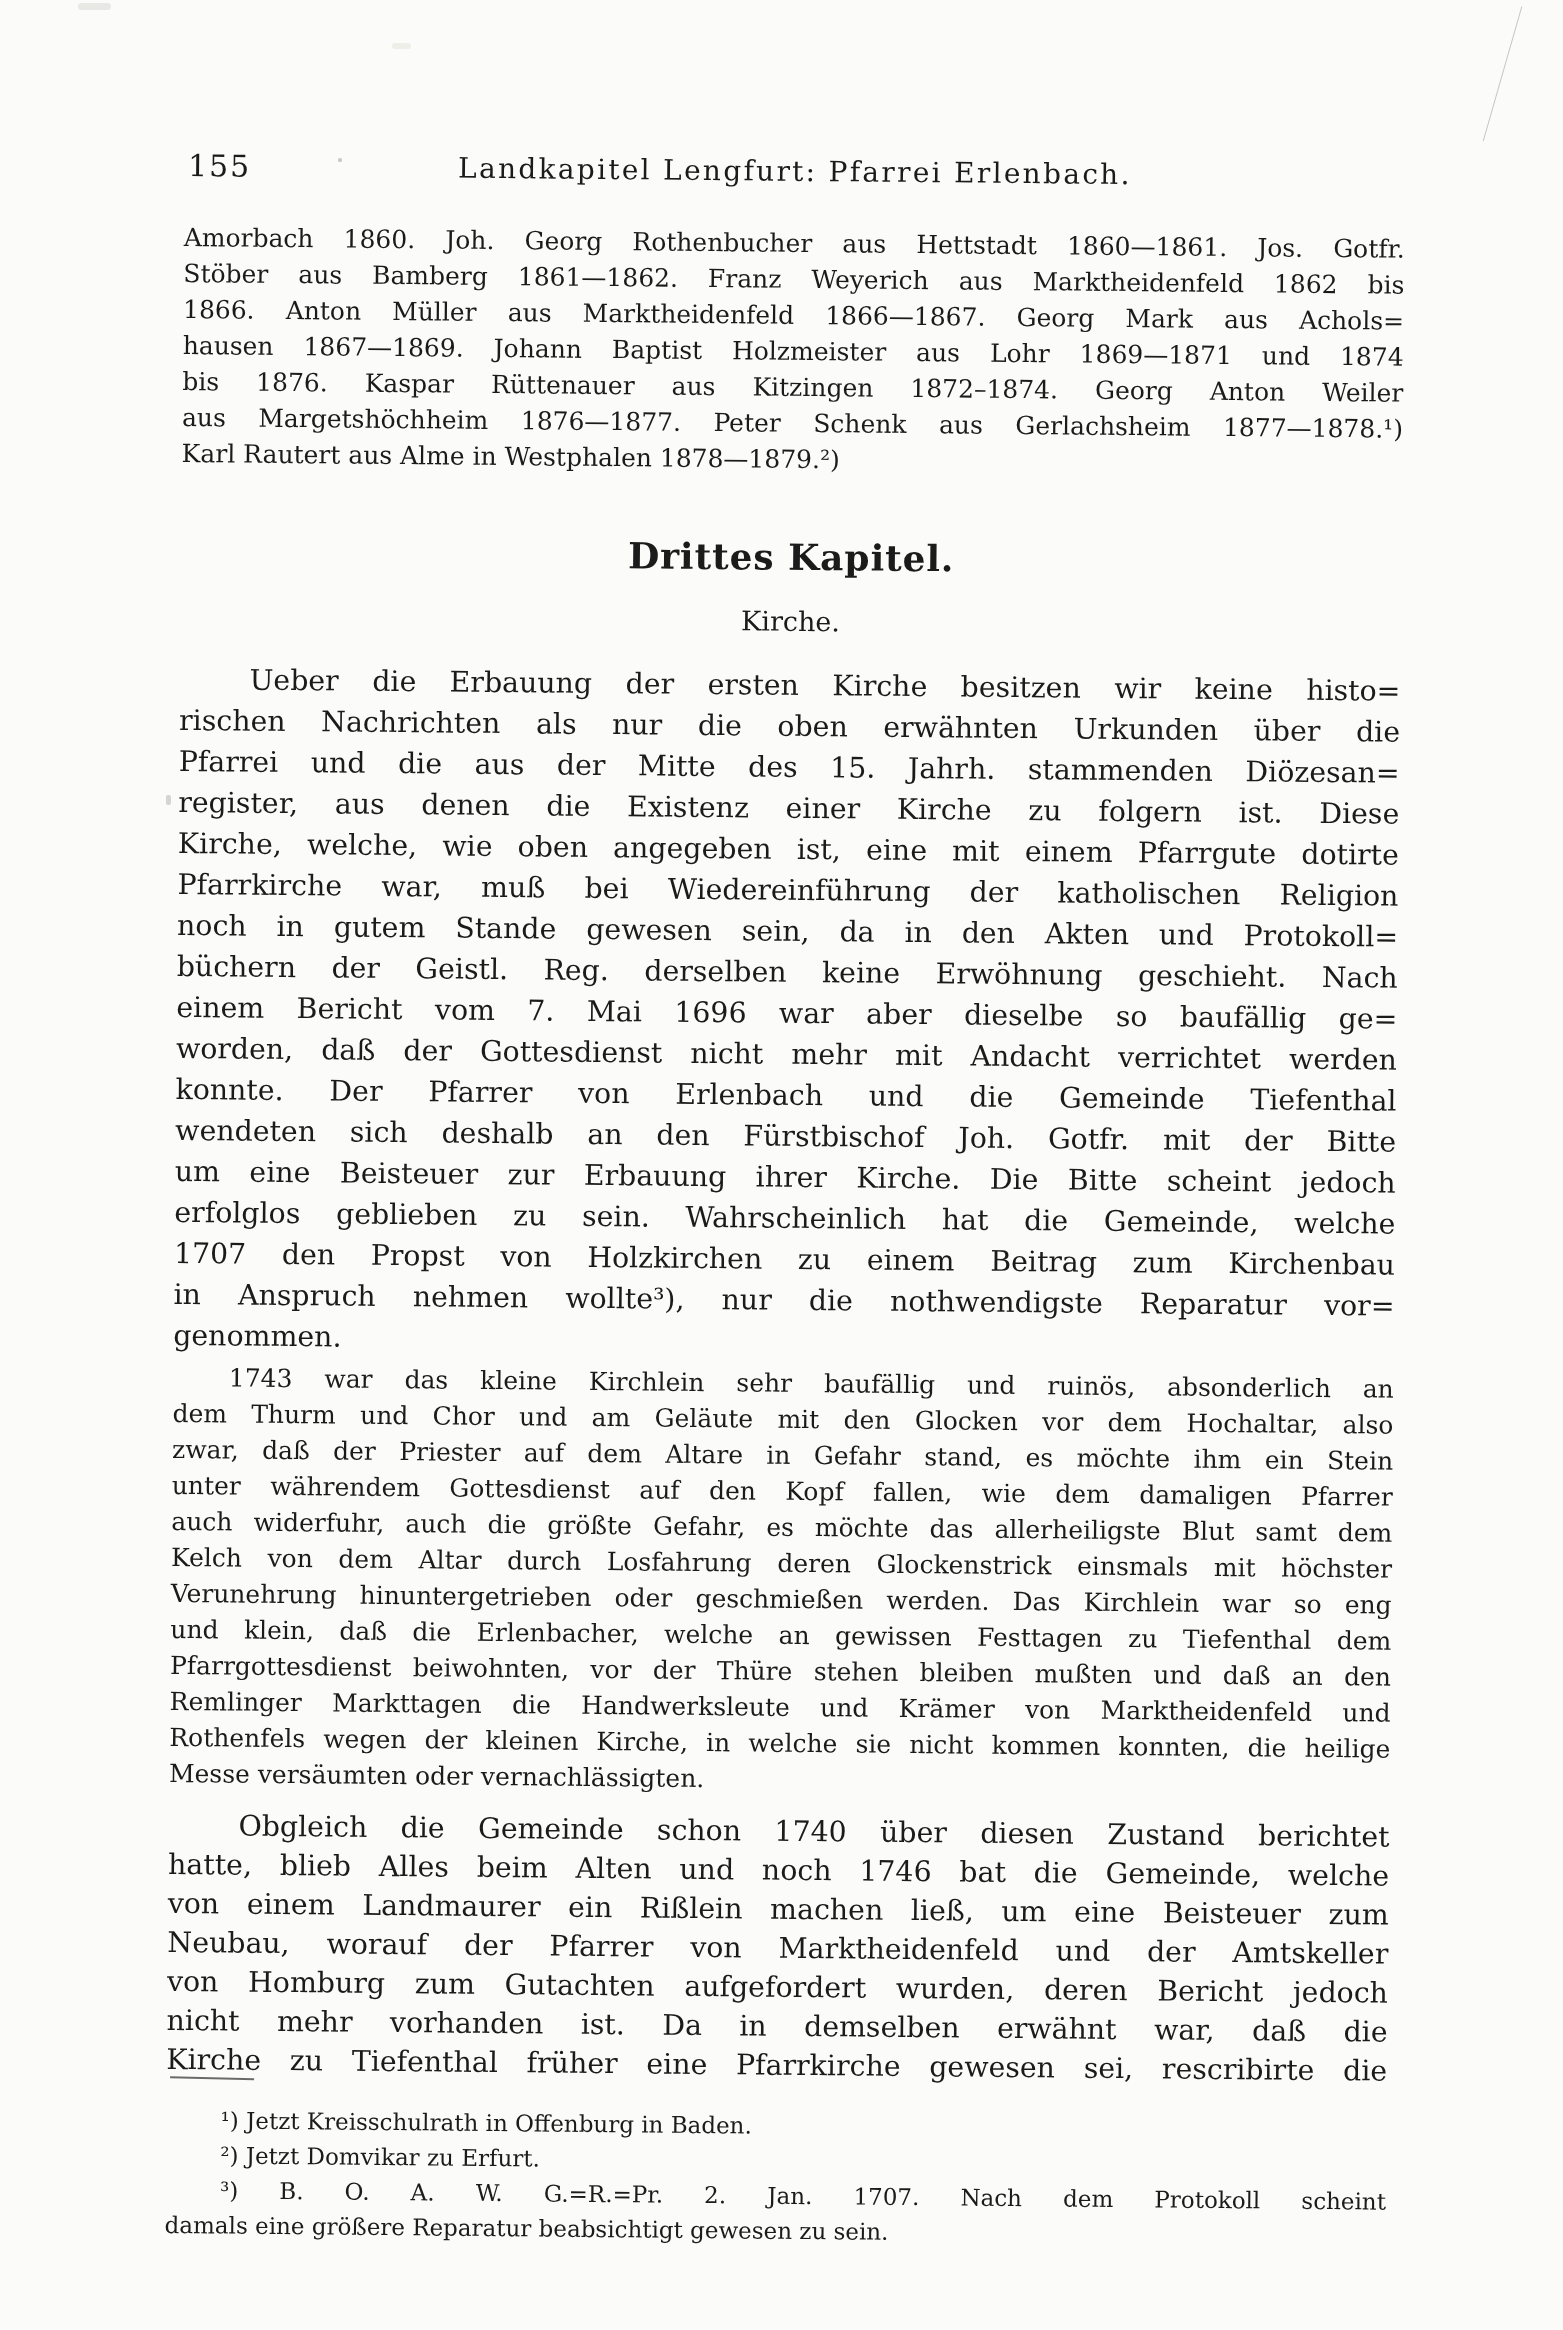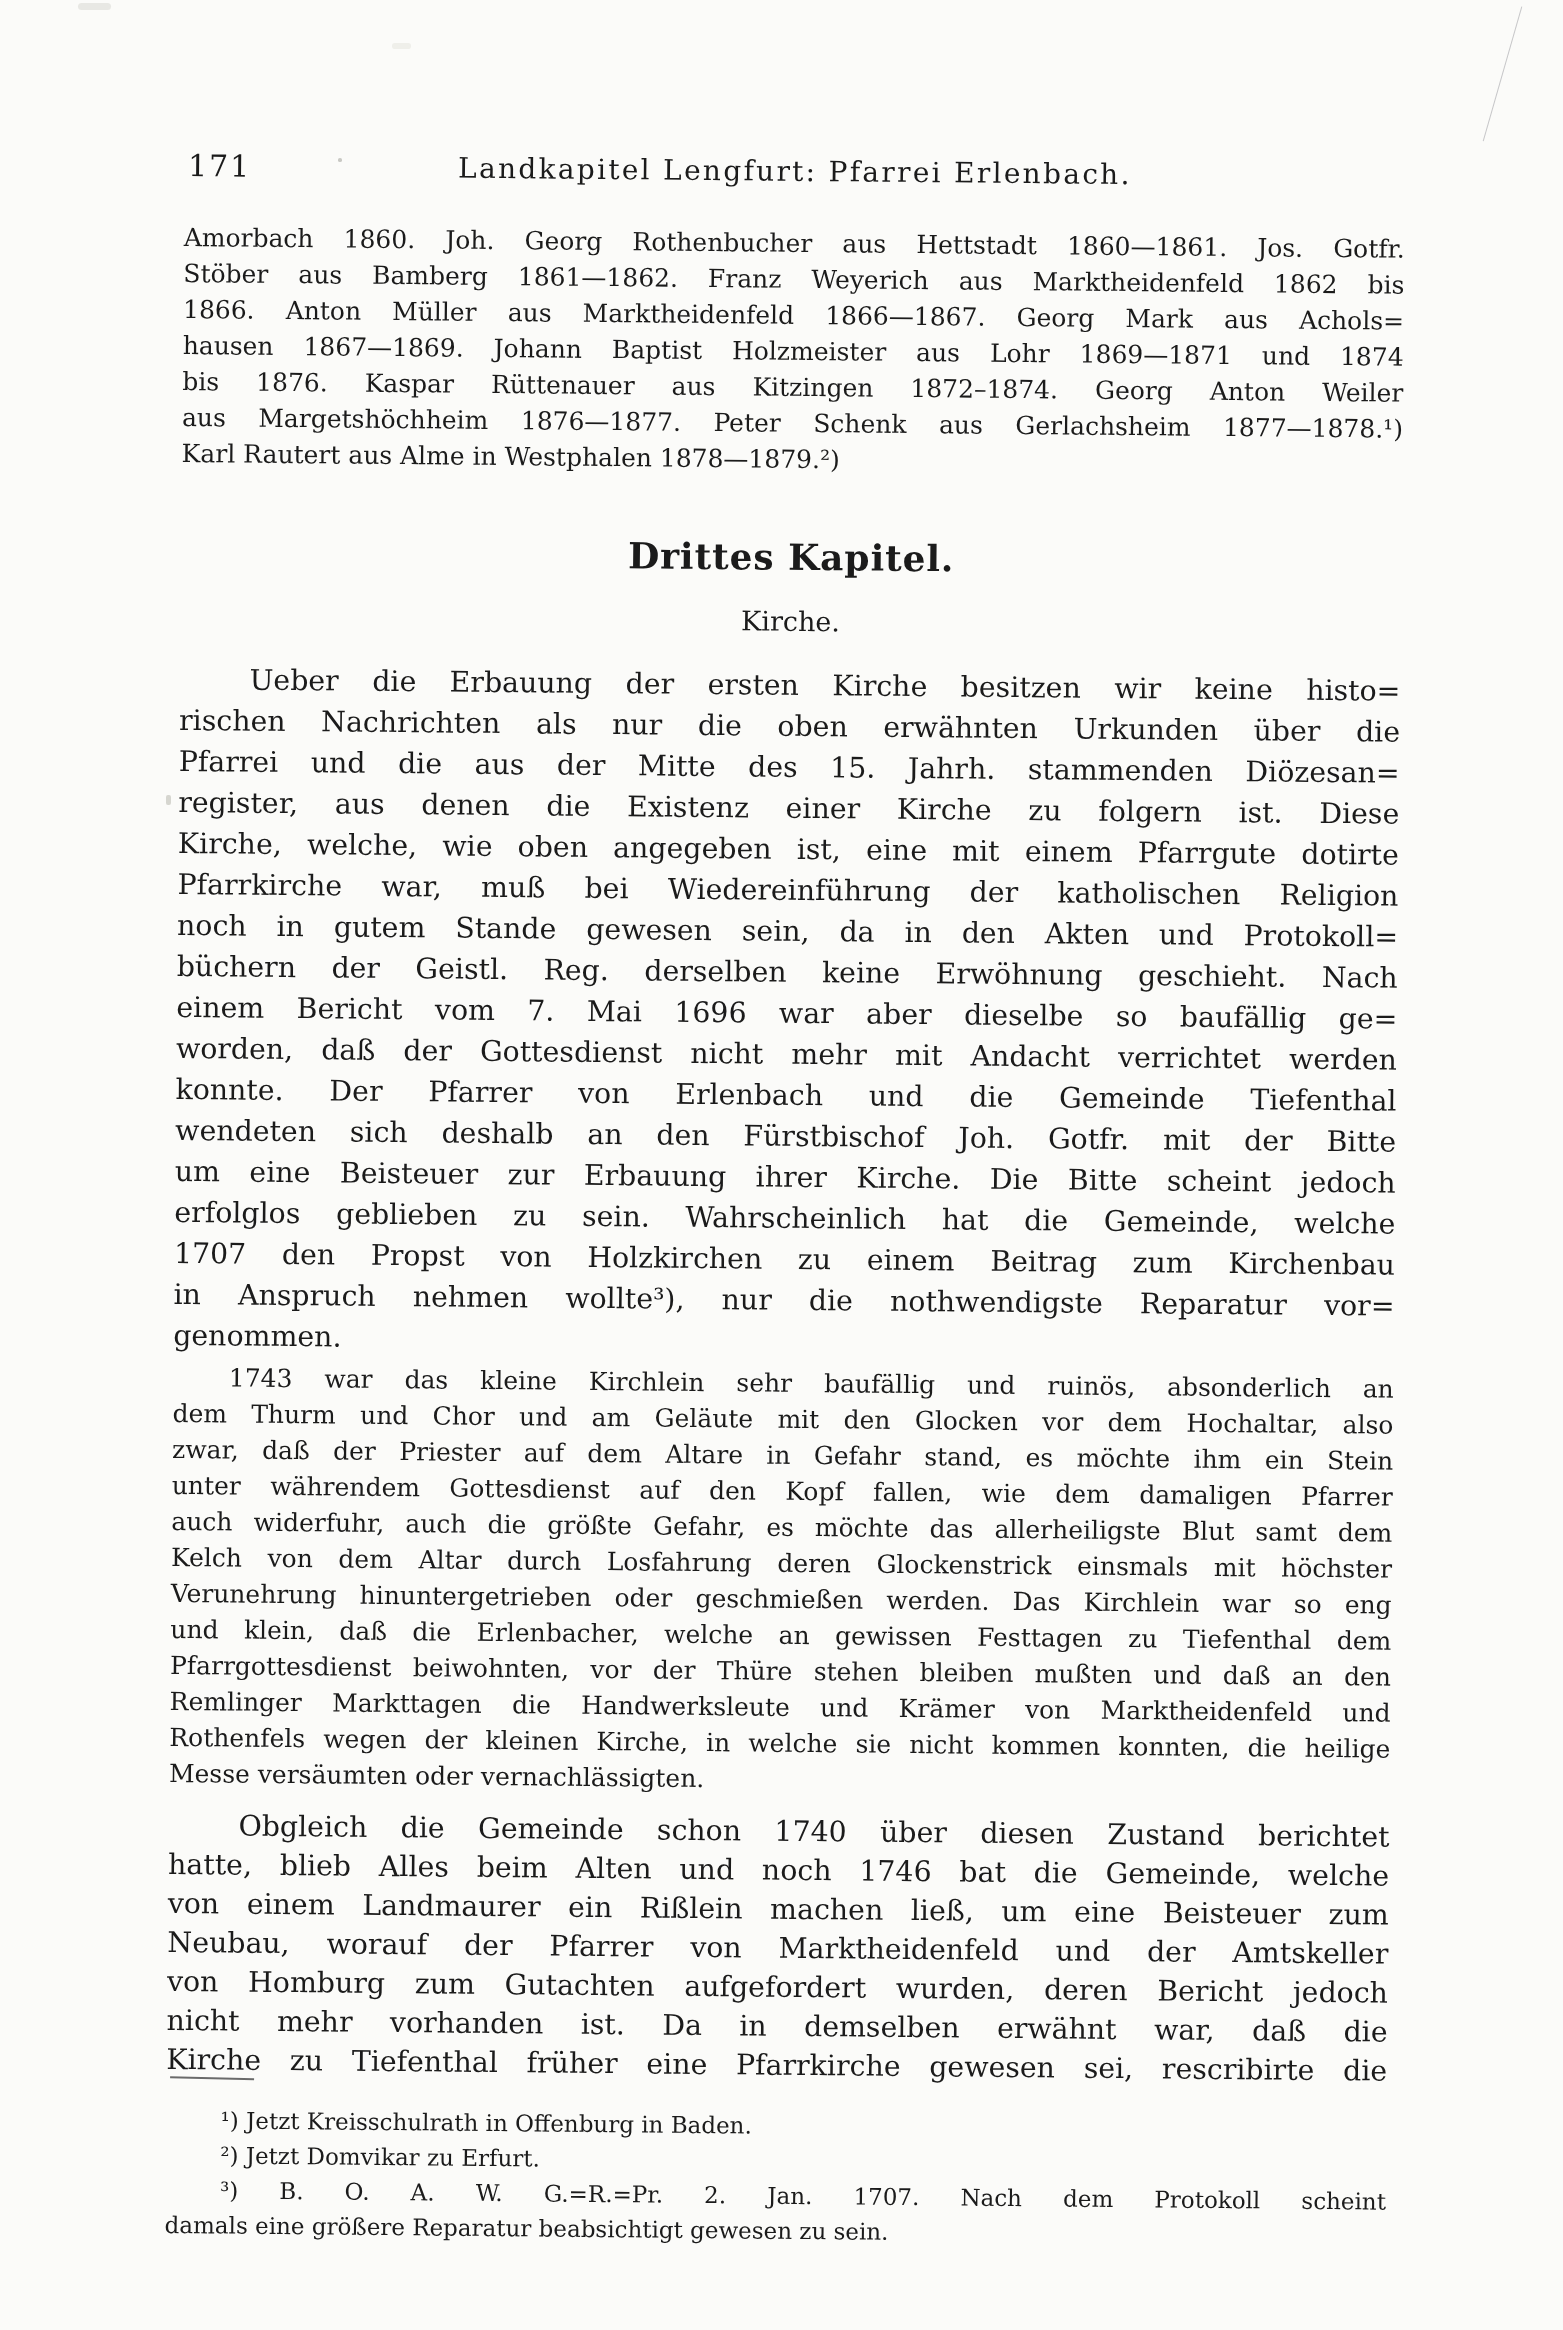--- a/index.html
+++ b/index.html
@@ -59,21 +59,21 @@
 
   <div class="artifact crease-tr"></div>
   <div class="artifact speck-1"></div>
   <div class="artifact speck-2"></div>
   <div class="artifact speck-3"></div>
   <div class="artifact speck-4"></div>
 
   <div class="tilt">
 
     <div class="running-head">
-      <span class="page-number">171</span>
+      <span class="page-number">155</span>
       <span class="running-title">Landkapitel Lengfurt: Pfarrei Erlenbach.</span>
     </div>
 
     <div class="block clergy">
       <div class="line">Amorbach 1860. Joh. Georg Rothenbucher aus Hettstadt 1860—1861. Jos. Gotfr.</div>
       <div class="line">Stöber aus Bamberg 1861—1862. Franz Weyerich aus Marktheidenfeld 1862 bis</div>
       <div class="line">1866. Anton Müller aus Marktheidenfeld 1866—1867. Georg Mark aus Achols=</div>
       <div class="line">hausen 1867—1869. Johann Baptist Holzmeister aus Lohr 1869—1871 und 1874</div>
       <div class="line">bis 1876. Kaspar Rüttenauer aus Kitzingen 1872–1874. Georg Anton Weiler</div>
       <div class="line">aus Margetshöchheim 1876—1877. Peter Schenk aus Gerlachsheim 1877—1878.¹)</div>

